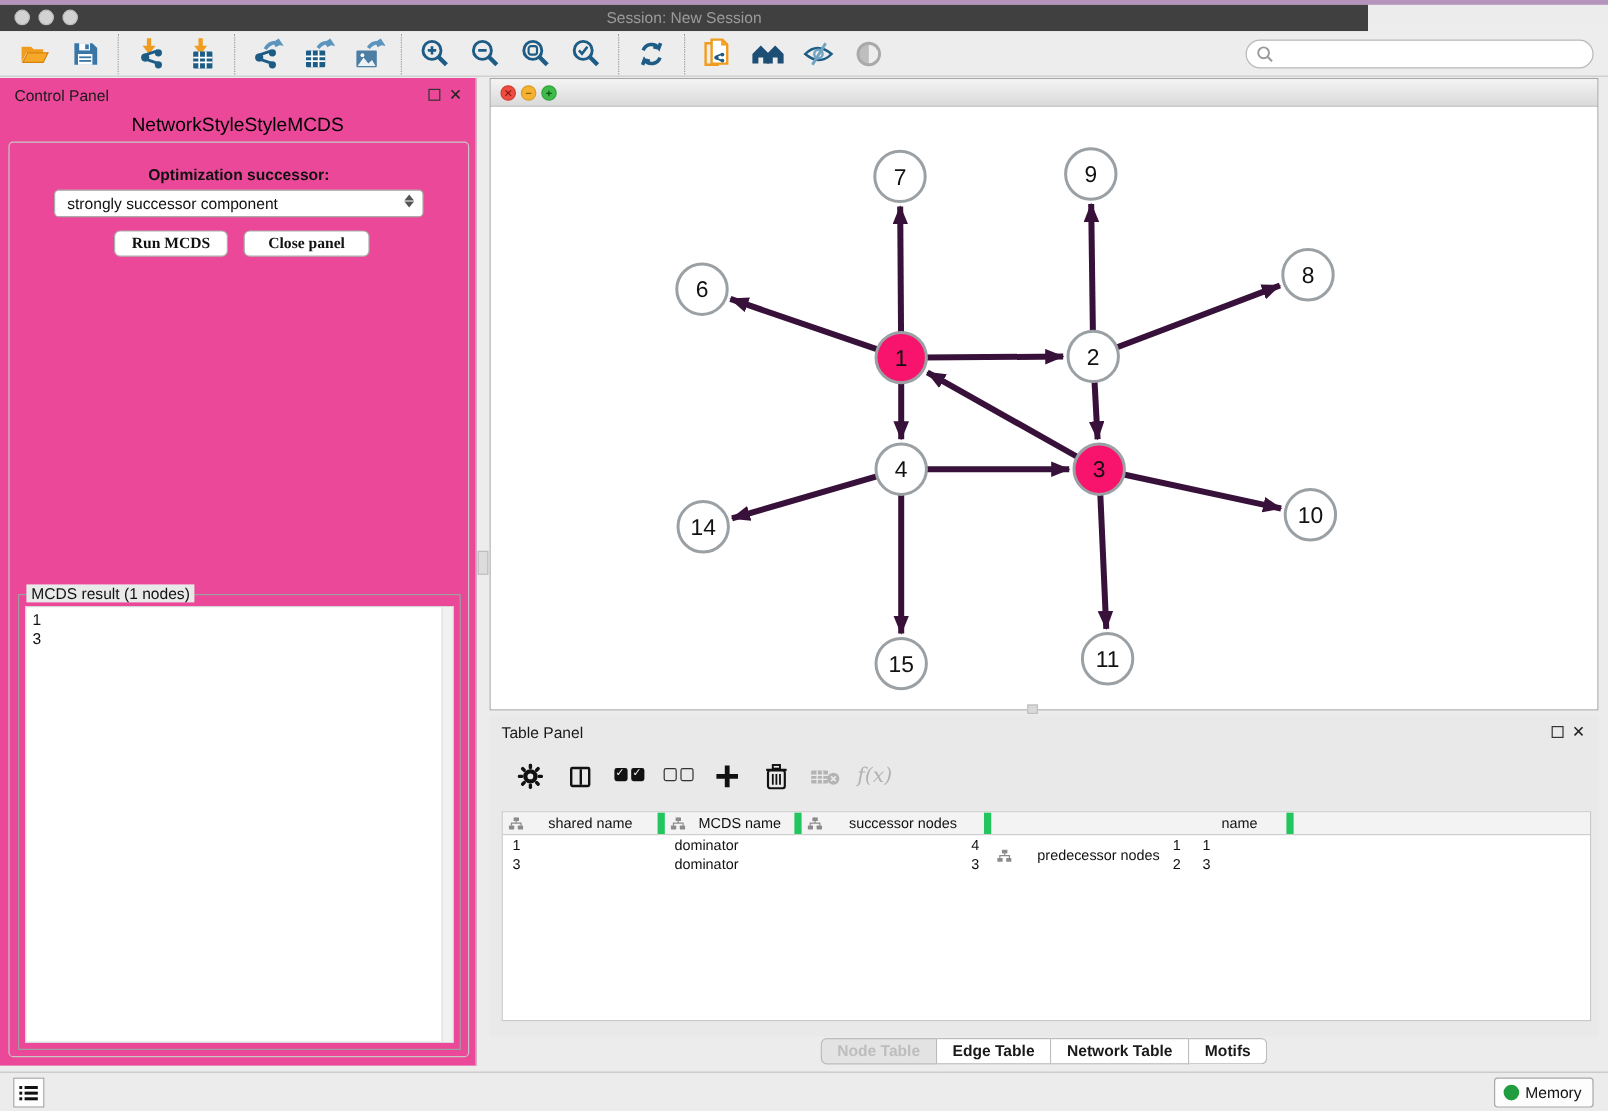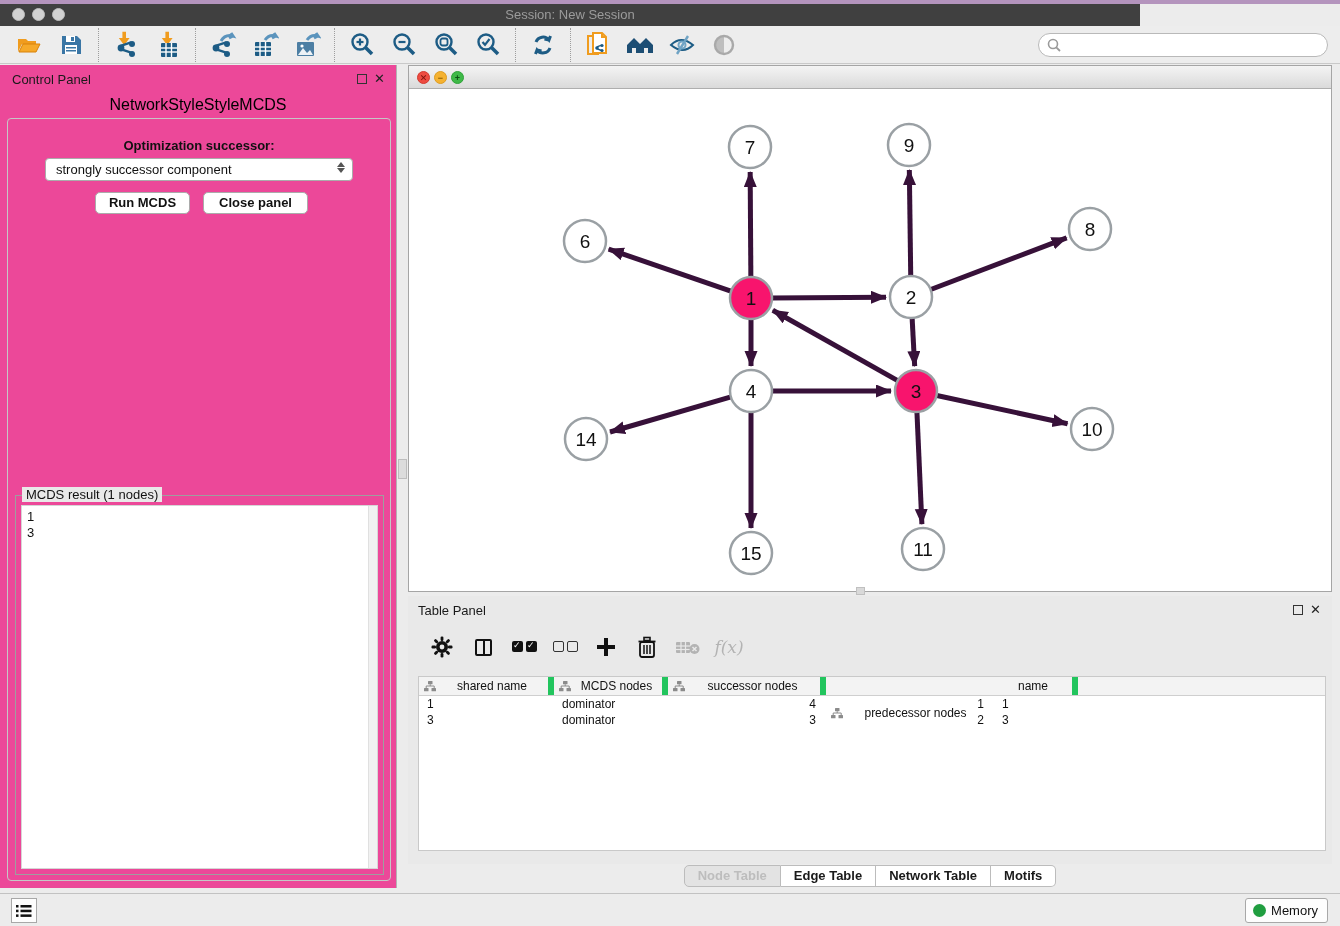--- a/index.html
+++ b/index.html
@@ -34,21 +34,21 @@
   .seg .tab:last-child { border-radius:0 5px 5px 0; }
   .seg .tab.disabled { background:#e3e3e3; color:#bdbdbd; }
   #cp-tabs { position:absolute; left:0; right:0; top:31px; display:flex; justify-content:center; }
   .cp-content { position:absolute; left:7px; top:53px; width:384px; height:763px; border:1px solid #c6c6c6; border-radius:4px; }
 
   .opt-label { position:absolute; left:0; right:0; top:72px; text-align:center; font-size:13px; font-weight:bold; color:#111; }
   .dropdown { position:absolute; left:44px; top:92px; width:308px; height:23px; background:#fff; border:1px solid #ababab; border-radius:4px; display:flex; align-items:center; padding-left:10px; font-size:13px; color:#111; }
   .dd-arrows { position:absolute; right:7px; top:3px; display:flex; flex-direction:column; align-items:center; gap:1px; }
   .dd-arrows i { width:0; height:0; border-left:4px solid transparent; border-right:4px solid transparent; display:block; }
   .dd-up { border-bottom:5px solid #555; } .dd-down { border-top:5px solid #555; }
-  .btn { position:absolute; height:22px; background:#fff; border:1px solid #ababab; border-radius:5px; font-size:13px; font-weight:bold; color:#111; text-align:center; line-height:20px; }
+  .btn { position:absolute; height:22px; background:#fff; border:1px solid #ababab; border-radius:5px; font-size:13px; font-weight:bold; color:#111; text-align:center; line-height:20px;font-family:Liberation Serif, serif; }
   .btn-run { left:94px; top:126px; width:95px; }
   .btn-close { left:202px; top:126px; width:105px; }
 
   .result-group { position:absolute; left:14px; top:429px; width:369px; height:380px; border:1px solid #9e9e9e; }
   .result-legend { position:absolute; left:6px; top:-9px; background:#e9e9e9; padding:0 4px; font-size:13px; color:#111; }
   .result-area { position:absolute; left:5px; top:9px; right:5px; bottom:5px; background:#fff; border:1px solid #d6d6d6; font-size:13px; color:#111; padding:3px 0 0 5px; line-height:16px; }
   .result-scroll { position:absolute; right:0; top:0; bottom:0; width:9px; background:#f1f1f1; border-left:1px solid #e0e0e0; }
 
   
   .net-window { position:absolute; left:408px; top:65px; width:924px; height:527px; background:#fff; border:1px solid #a5a5a5; }
@@ -449,21 +449,21 @@
             <svg class="tree-ico" width="12" height="11">
               <g fill="#8b8b8b">
                 <rect x="4" y="0" width="4.5" height="3.2" rx="0.5"></rect>
                 <rect x="0" y="7" width="4.5" height="3.2" rx="0.5"></rect>
                 <rect x="7.5" y="7" width="4.5" height="3.2" rx="0.5"></rect>
               </g>
               <g stroke="#8b8b8b" stroke-width="1">
                 <path d="M6.2 3.2 V5 M2.2 7 V5 h8 v2" fill="none"></path>
               </g>
             </svg>
-            <span class="lbl">MCDS nodes</span>
+            <span class="lbl">MCDS name</span>
           </div>
           <div class="th-cell" style="width: 158px;">
             <svg class="tree-ico" width="12" height="11">
               <g fill="#8b8b8b">
                 <rect x="4" y="0" width="4.5" height="3.2" rx="0.5"></rect>
                 <rect x="0" y="7" width="4.5" height="3.2" rx="0.5"></rect>
                 <rect x="7.5" y="7" width="4.5" height="3.2" rx="0.5"></rect>
               </g>
               <g stroke="#8b8b8b" stroke-width="1">
                 <path d="M6.2 3.2 V5 M2.2 7 V5 h8 v2" fill="none"></path>

